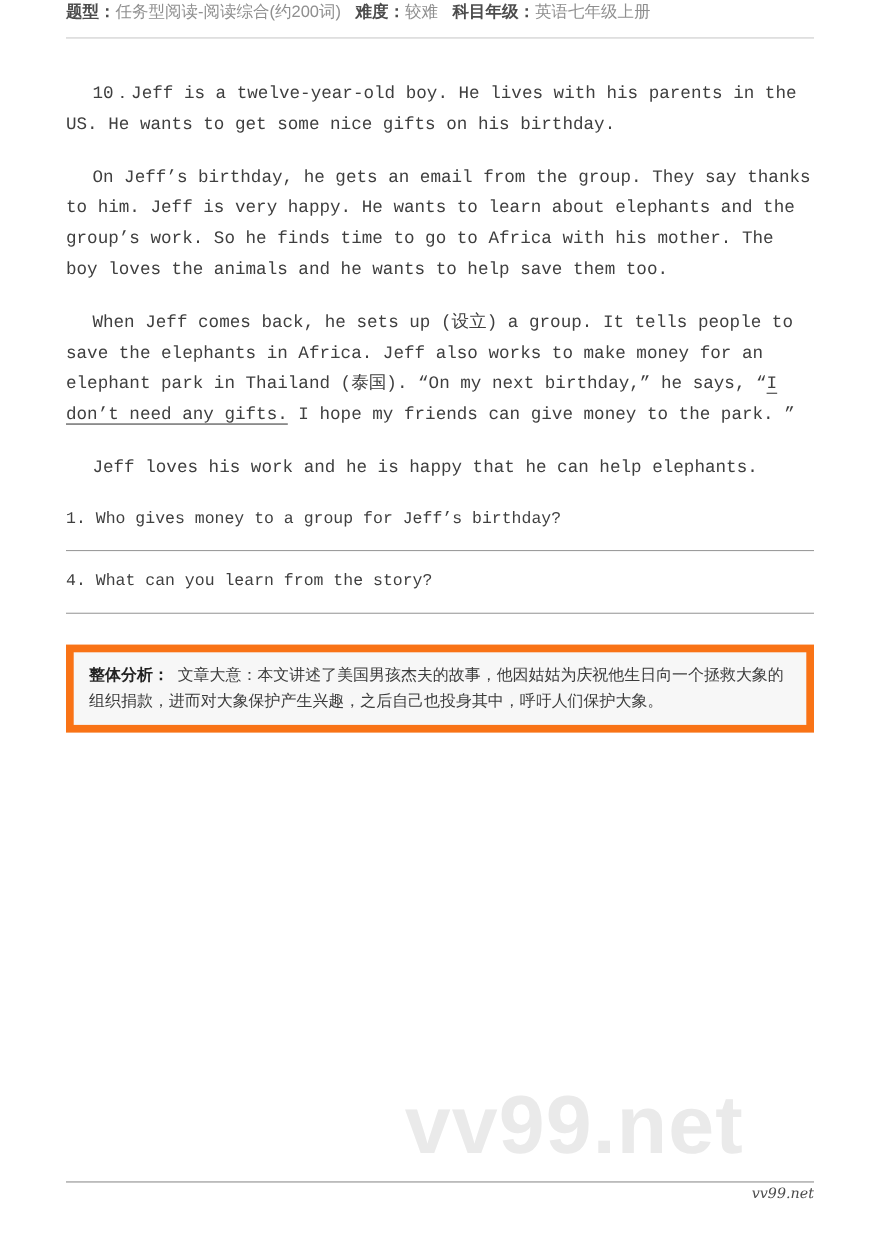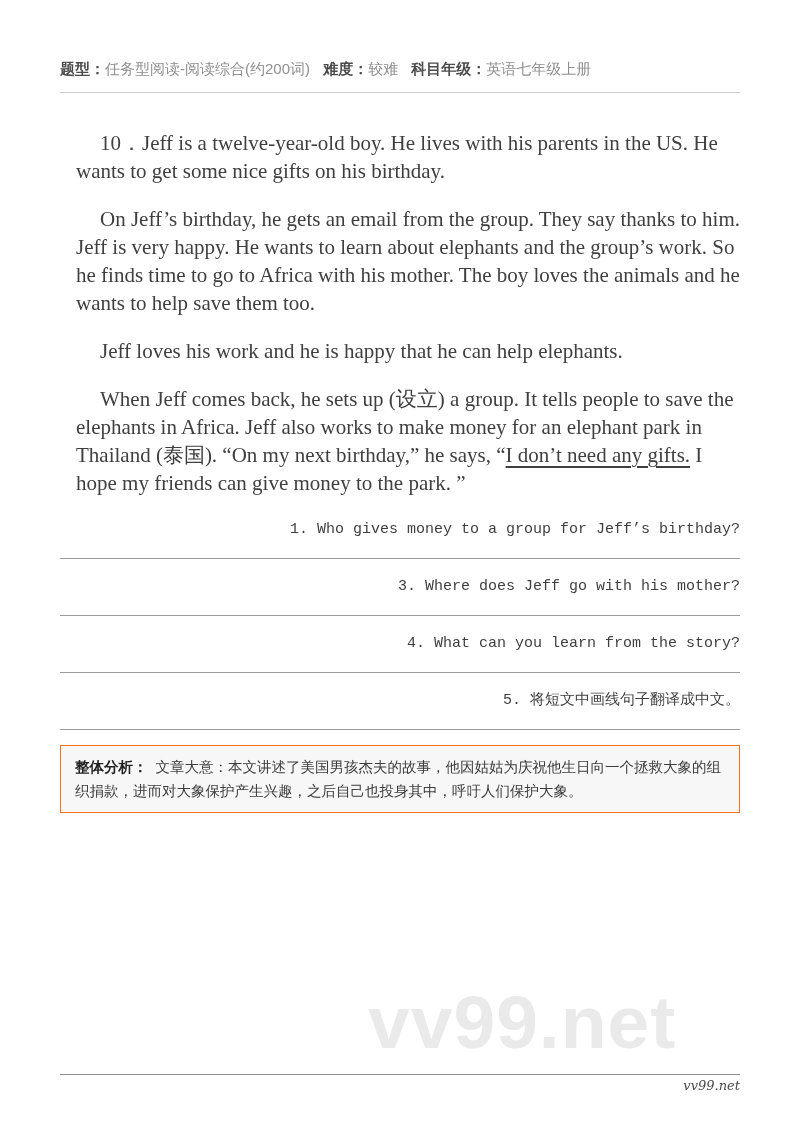--- a/index.html
+++ b/index.html
@@ -9,66 +9,64 @@
     background: #ffffff;
     position: relative;
     overflow: hidden;
     font-family: "Liberation Sans", sans-serif;
     color: #3f3f3f;
   }
   .page { padding: 0 60px; position: relative; }
 
   
   .doc-header {
-    padding-top: 58px;
     font-size: 15px;
     line-height: 21px;
     color: #8f8f8f;
     white-space: nowrap;
   }
   .doc-header .field { margin-right: 9px; }
   .doc-header .label { font-weight: bold; color: #4c4c4c; }
   .header-rule {
     border: none;
     border-top: 1px solid #cbcbcb;
     margin: 13px 0 0 0;
   }
 
   
   .passage {
-    font-family: Liberation Serif, serif;
-    font-size: 21px;
+    font-family: Liberation Mono, monospace;
+    font-size: 16px;
     line-height: 28px;
     color: #3f3f3f;
-    margin-left: 16px;
   }
   .passage p { margin: 20px 0 0 0; text-indent: 24px; }
   .passage p.first { margin-top: 36px; }
   .underlined { text-decoration: underline; text-underline-offset: 4px; }
 
   
   .questions {
     margin-top: 5px;
     font-family: "Liberation Mono", "DejaVu Sans Mono", monospace;
     font-size: 15px;
     line-height: 28px;
   }
-  .qa { padding-top: 14px; text-align: right; }
+  .qa { padding-top: 14px; }
   .q-text { margin: 0; }
   .answer-line {
     margin-top: 14px;
     height: 0;
     border-bottom: 1px solid #9c9c9c;
   }
 
   
   .analysis-box {
-    margin-top: 15px;
+    margin-top: 28px;
     background: #f7f7f7;
-    border: 1px solid #f97316;
+    border: 7px solid #f97316;
     padding: 9px 14px;
     font-size: 14.5px;
     line-height: 24px;
     color: #3c3c3c;
   }
   .analysis-box .box-label { font-weight: bold; color: #222; margin-right: 8px; }
 
   
   .watermark {
     position: absolute;
@@ -109,46 +107,38 @@
     <span class="field"><span class="label">题型：</span><span>任务型阅读-阅读综合(约200词)</span></span>
     <span class="field"><span class="label">难度：</span><span>较难</span></span>
     <span class="field"><span class="label">科目年级：</span><span>英语七年级上册</span></span>
   </div>
 
   <hr class="header-rule">
 
   <div class="passage">
     <p class="first">10．Jeff is a twelve-year-old boy. He lives with his parents in the US. He wants to get some nice gifts on his birthday.</p>
     <p>On Jeff’s birthday, he gets an email from the group. They say thanks to him. Jeff is very happy. He wants to learn about elephants and the group’s work. So he finds time to go to Africa with his mother. The boy loves the animals and he wants to help save them too.</p>
+    <p><span>When Jeff comes back, he sets up (设立) a group. It tells people to save the elephants in Africa. Jeff also works to make money for an elephant park in Thailand (泰国). “On my next birthday,” he says, “</span><span class="underlined">I don’t need any gifts.</span><span> I hope my friends can give money to the park. ”</span></p>
     <p>Jeff loves his work and he is happy that he can help elephants.</p>
-    <p><span>When Jeff comes back, he sets up (设立) a group. It tells people to save the elephants in Africa. Jeff also works to make money for an elephant park in Thailand (泰国). “On my next birthday,” he says, “</span><span class="underlined">I don’t need any gifts.</span><span> I hope my friends can give money to the park. ”</span></p>
   </div>
 
   <div class="questions">
 
     <div class="qa">
       <p class="q-text"><span>1.</span> <span>Who gives money to a group for Jeff’s birthday?</span></p>
       <div class="answer-line"></div>
     </div>
 
 
-    <div class="qa">
-      <p class="q-text"><span>3.</span> <span>Where does Jeff go with his mother?</span></p>
-      <div class="answer-line"></div>
-    </div>
 
     <div class="qa">
       <p class="q-text"><span>4.</span> <span>What can you learn from the story?</span></p>
       <div class="answer-line"></div>
     </div>
 
-    <div class="qa">
-      <p class="q-text"><span>5.</span> <span>将短文中画线句子翻译成中文。</span></p>
-      <div class="answer-line"></div>
-    </div>
 
   </div>
 
   <div class="analysis-box">
     <span class="box-label">整体分析：</span><span>文章大意：本文讲述了美国男孩杰夫的故事，他因姑姑为庆祝他生日向一个拯救大象的组织捐款，进而对大象保护产生兴趣，之后自己也投身其中，呼吁人们保护大象。</span>
   </div>
 
 </div>
 
 <div class="watermark">vv99.net</div>

